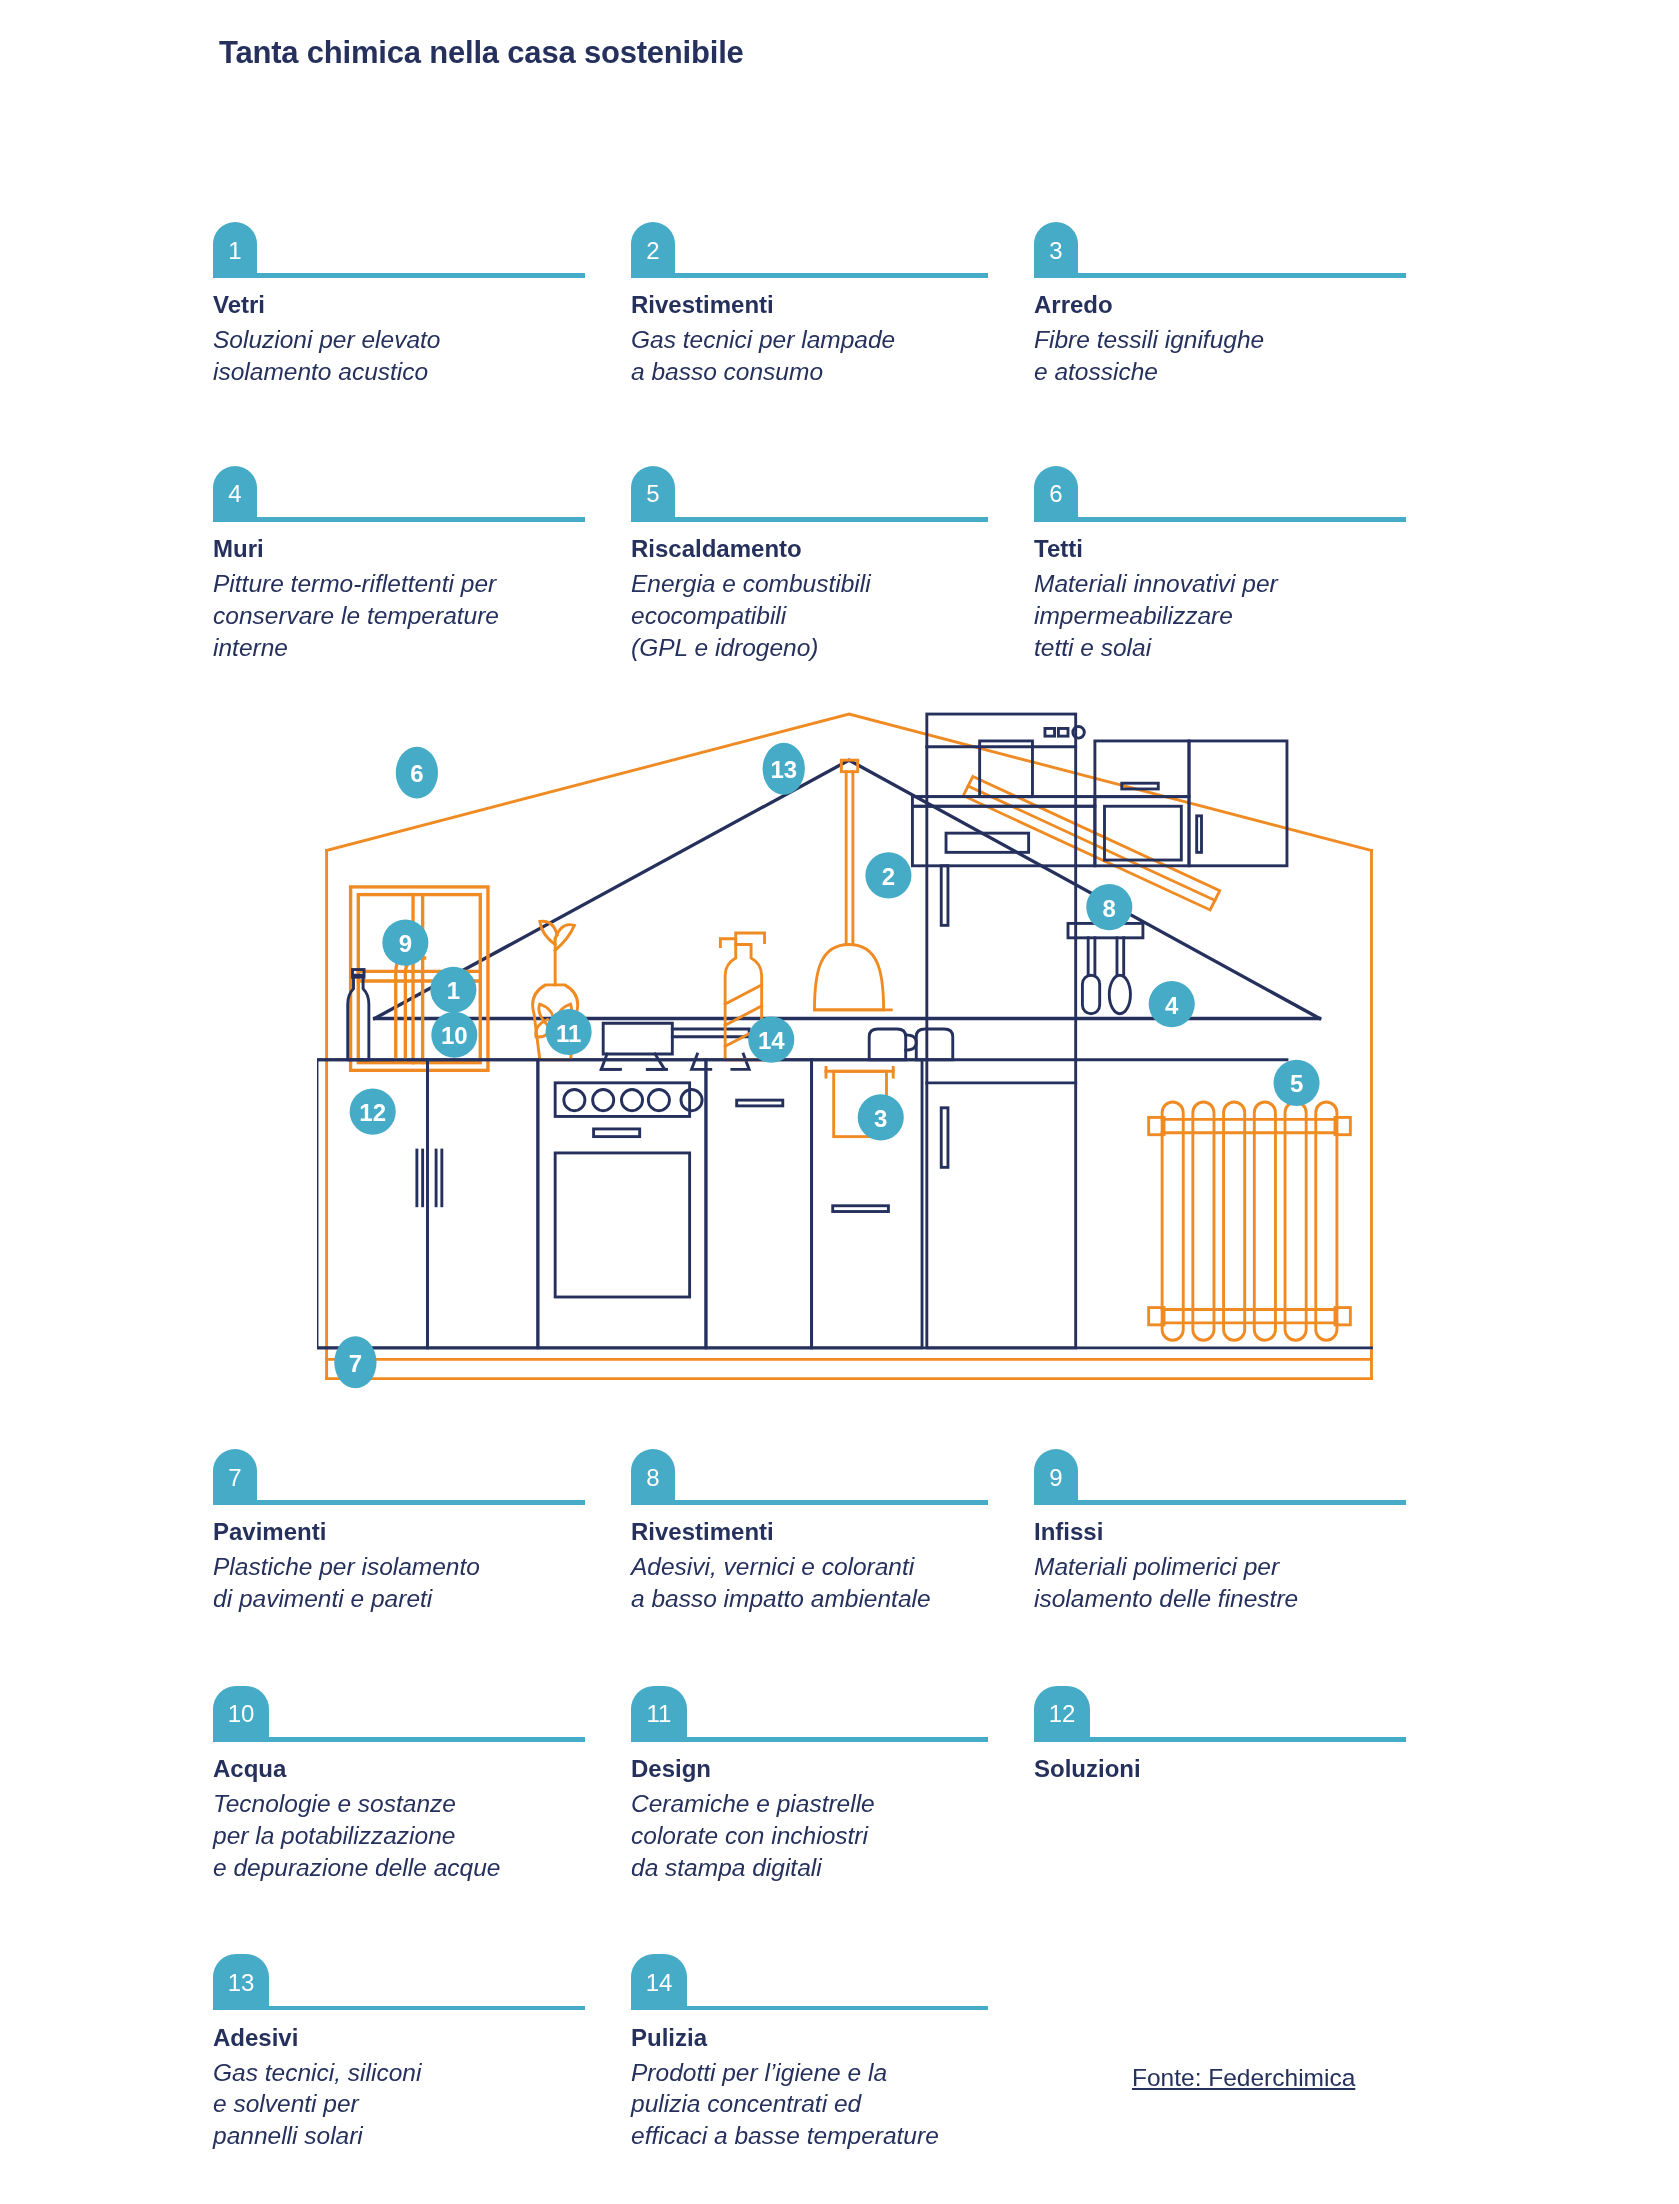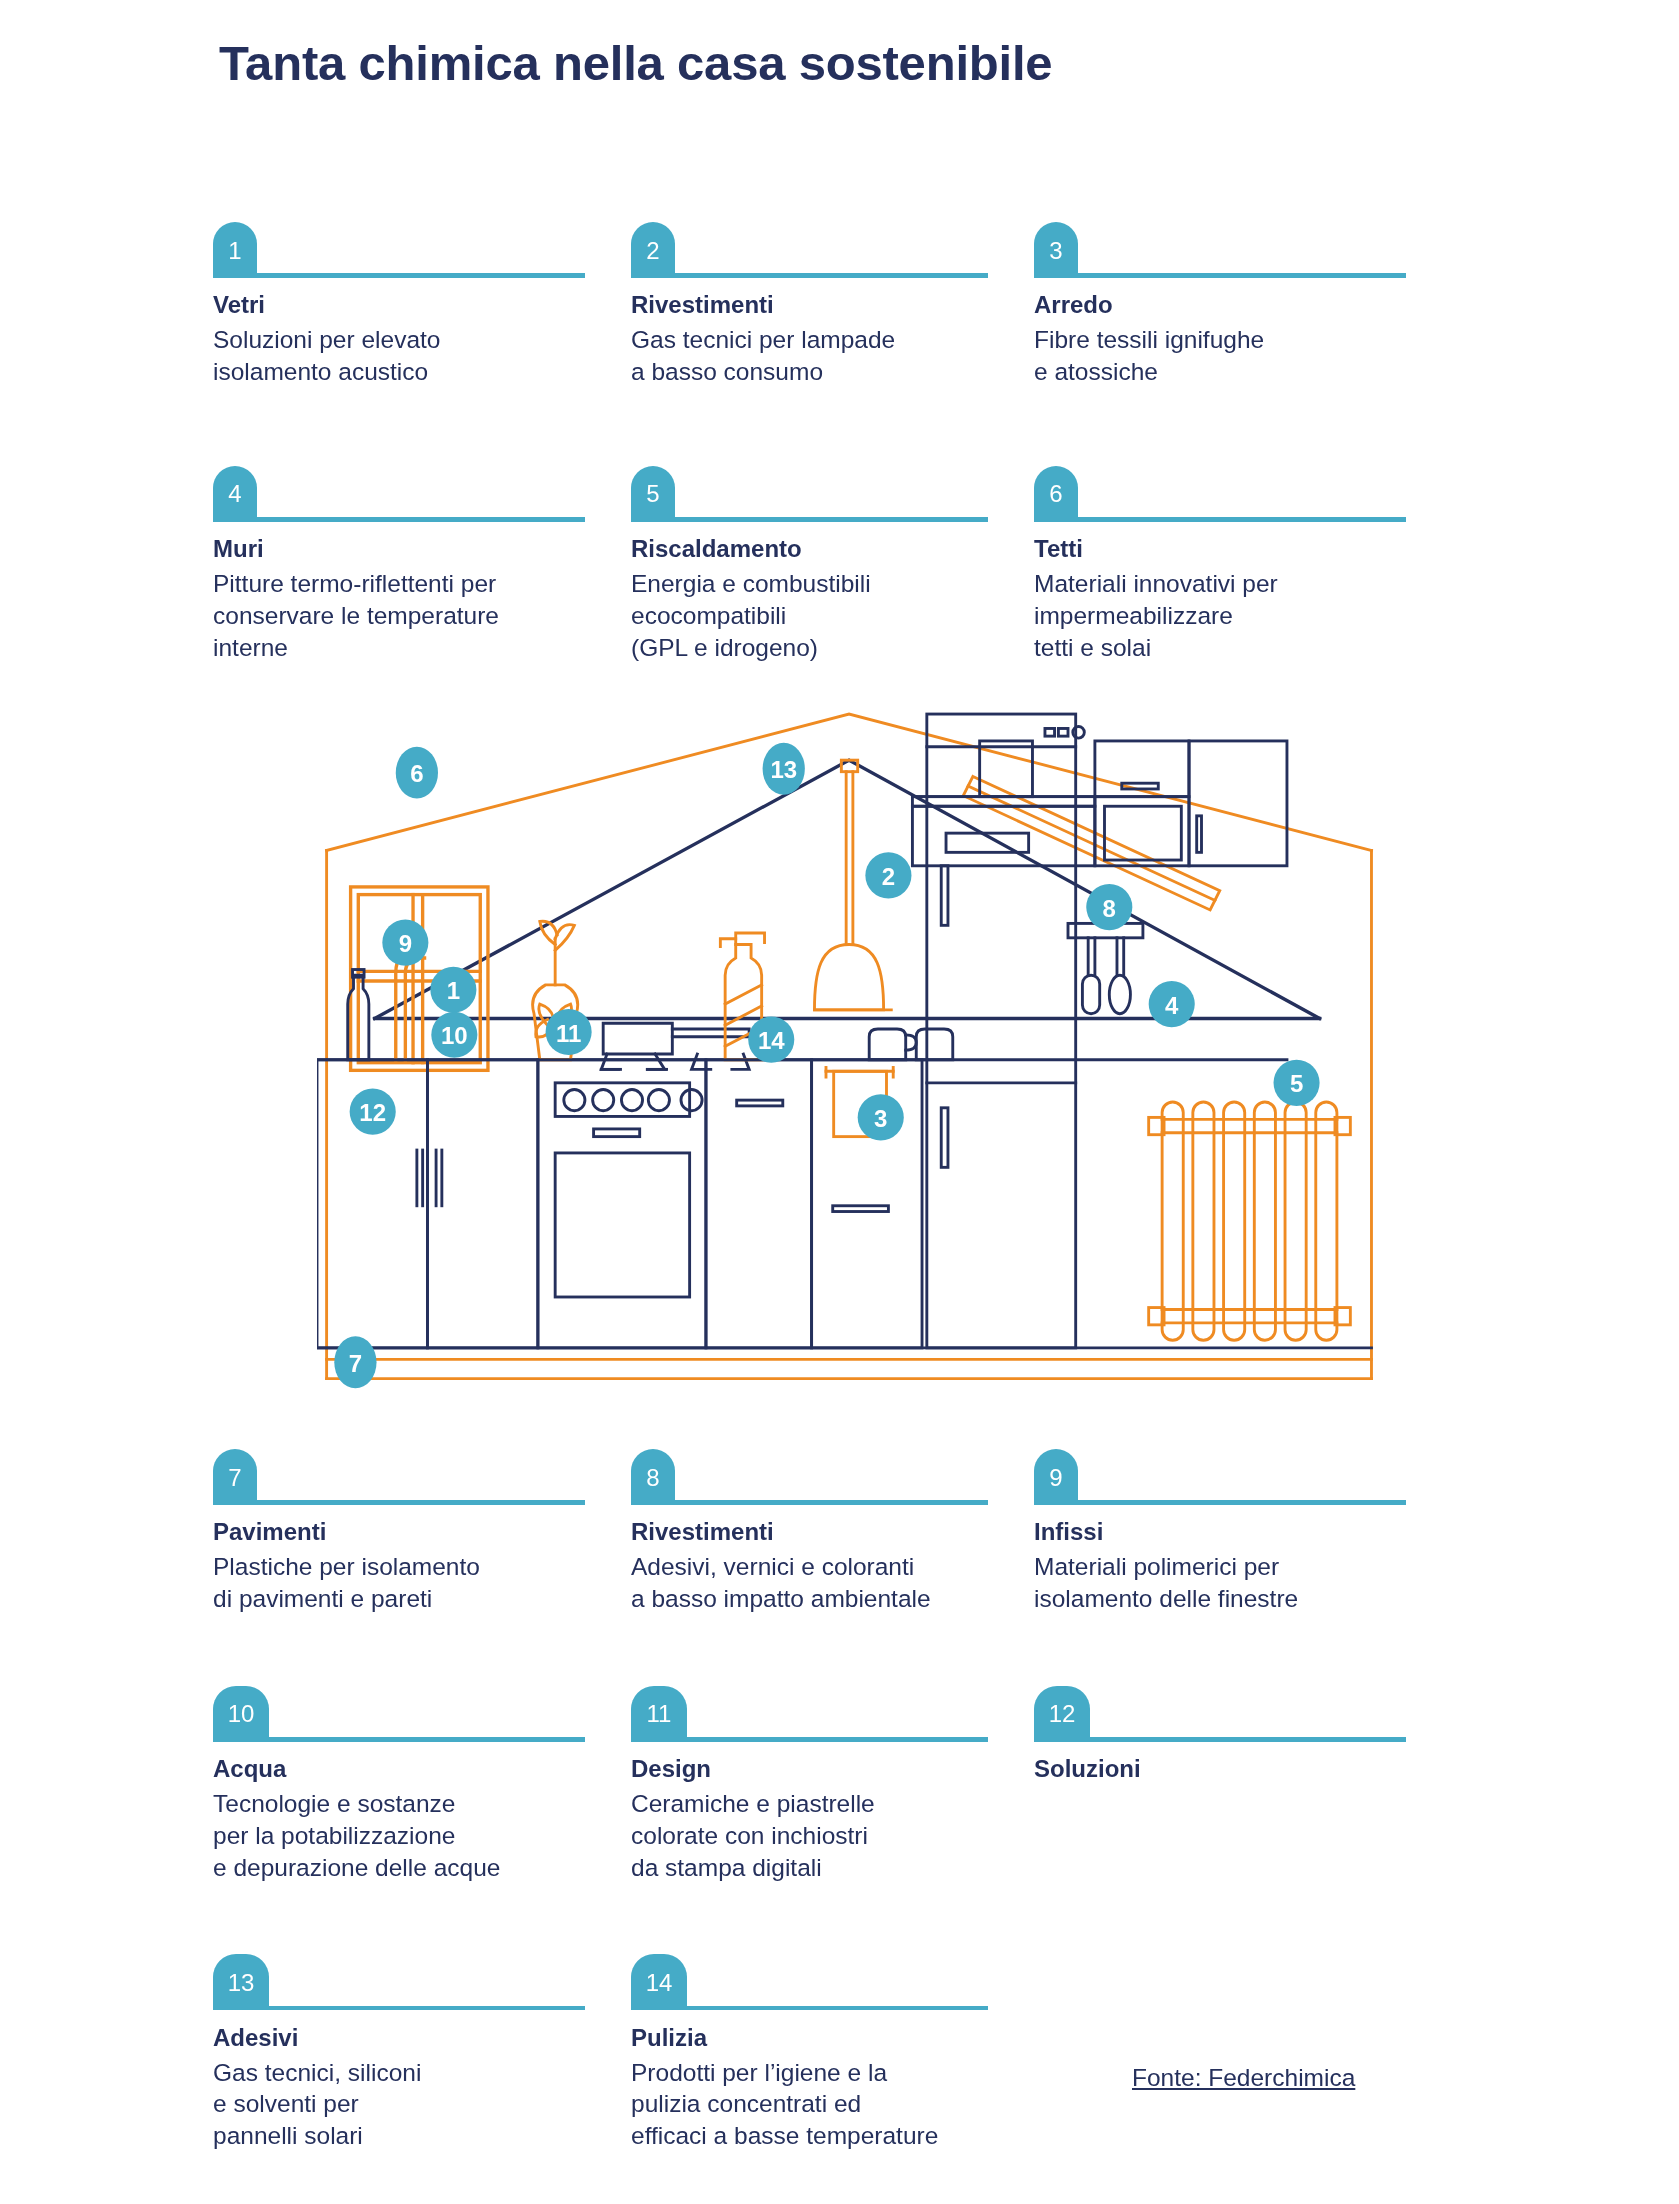--- a/index.html
+++ b/index.html
@@ -19,21 +19,21 @@
   .page {
     position: absolute;
     inset: 0;
   }
 
   
   .title {
     position: absolute;
     left: 219px;
     top: 35px;
-    font-size: 49px;
+    font-size: 31px;
     font-weight: bold;
     color: #25305c;
     letter-spacing: -0.2px;
     white-space: nowrap;
   }
 
   
   .cards-top {
     position: absolute;
     left: 213px;
@@ -100,20 +100,21 @@
     font-weight: bold;
     line-height: 1.08;
     color: #25305c;
   }
   .card-desc {
     margin-top: 5.8px;
     font-size: 24.5px;
     line-height: 1.3;
     color: #25305c;
     white-space: pre-line;
+    font-style: italic;
   }
 
   .row-gap { height: 65px; }
   .row-gap-sm { height: 58px; }
 
   
   .house {
     position: absolute;
     left: 317px;
     top: 687px;

